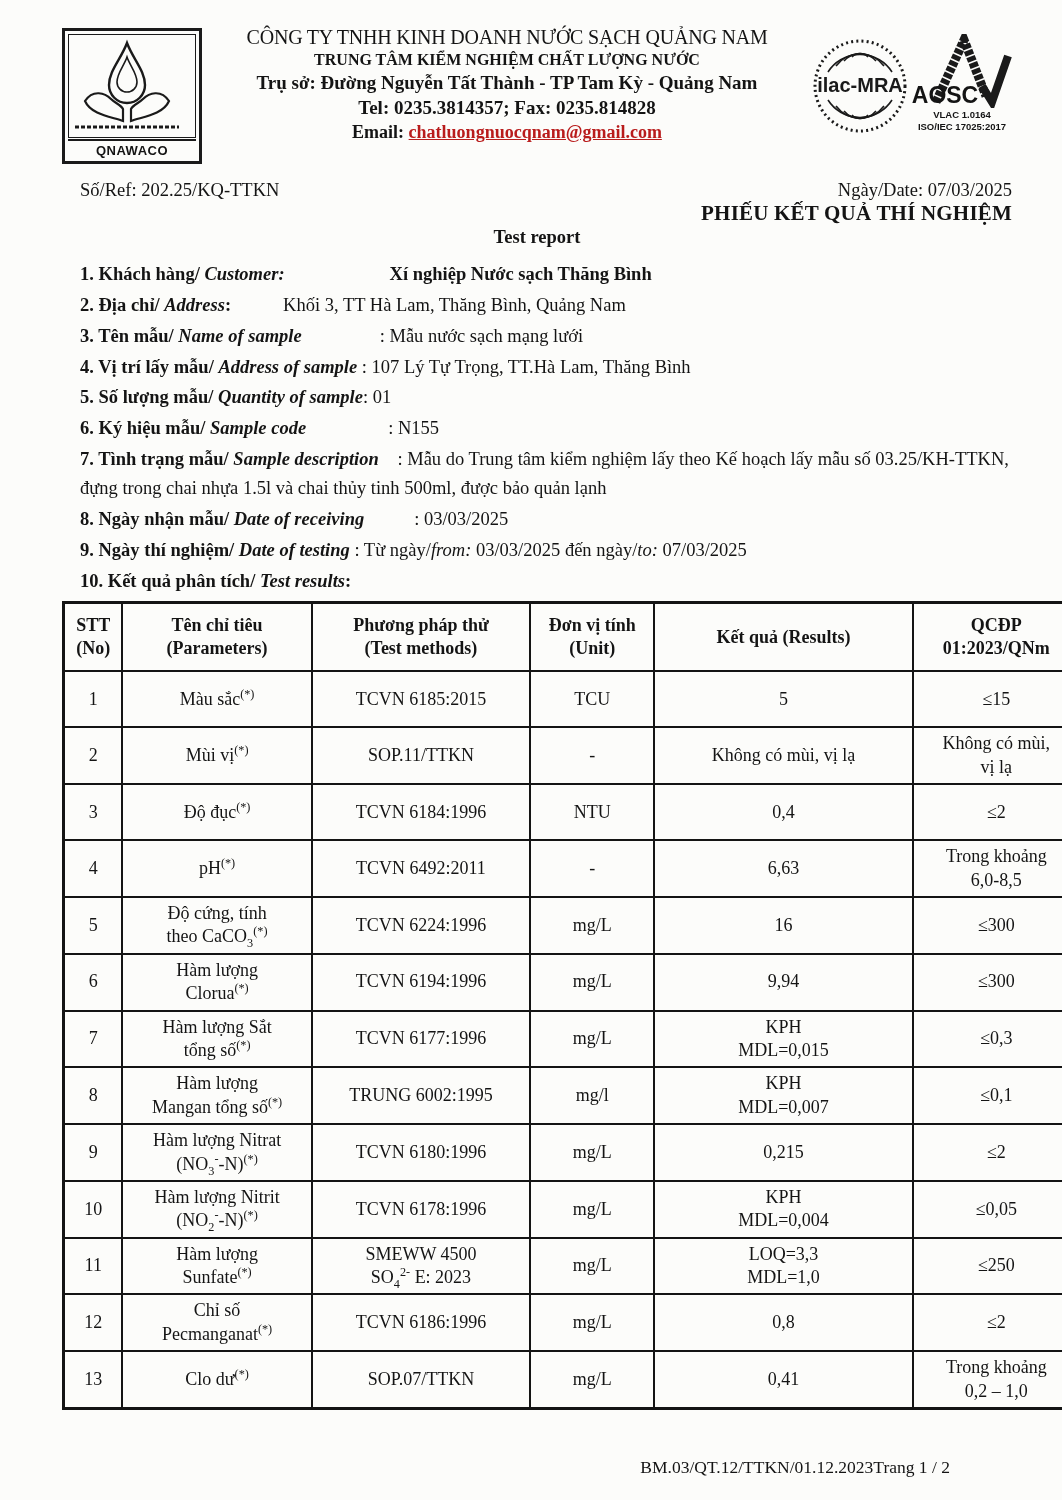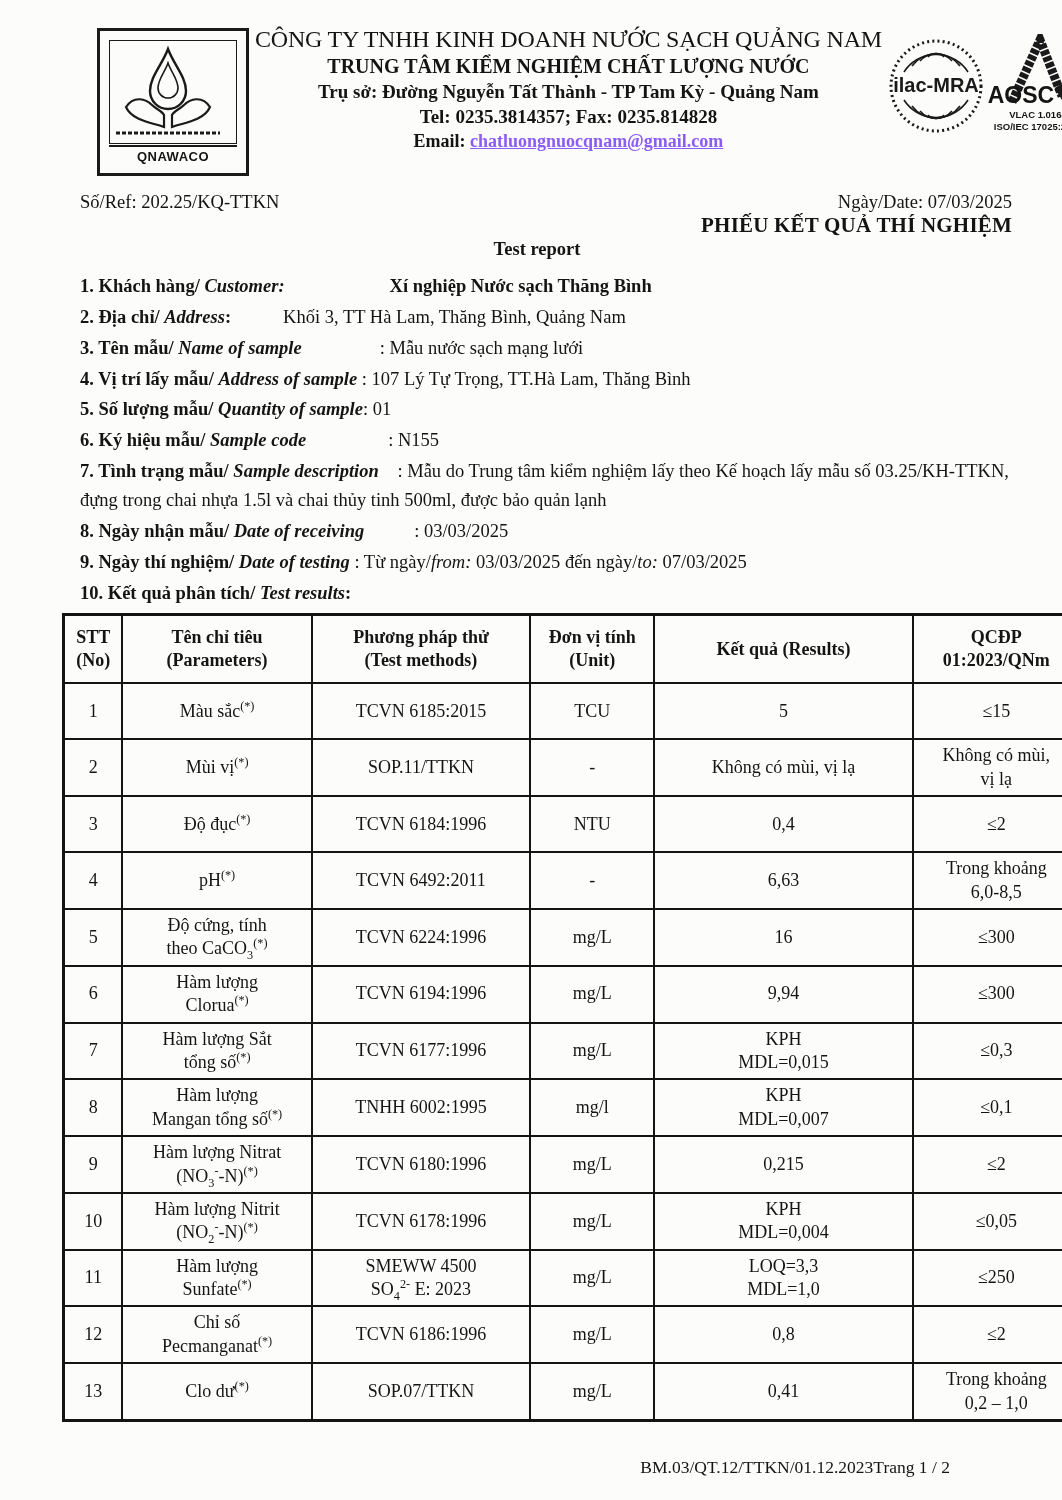--- a/index.html
+++ b/index.html
@@ -12,35 +12,35 @@
     font-family:"Liberation Serif", serif;
     box-sizing:border-box;
     padding:24px 50px 0 62px;
     overflow:hidden;
   }
   
   .hdr{display:flex;align-items:flex-start;}
   .logo-box{
     width:128px;flex:0 0 128px;
     border:3px solid #1a1a1a;
-    padding:9px;margin-top:4px;margin-left:35px;
+    padding:3px;margin-top:4px;
   }
   .logo-inner{border:1.5px solid #1a1a1a;padding:4px 2px 2px;}
   .logo-text{
     text-align:center;font-family:"Liberation Sans",sans-serif;
     font-weight:bold;font-size:13px;letter-spacing:.5px;
     border-top:2px solid #1a1a1a;padding-top:2px;margin-top:1px;
   }
   .hdr-center{flex:1;text-align:center;padding:2px 6px 0;}
-  .h1{font-size:24px;letter-spacing:-0.2px;white-space:nowrap;}
-  .h2{font-size:20px;font-weight:bold;margin-top:2px;white-space:nowrap;}
+  .h1{font-size:20px;letter-spacing:-0.2px;white-space:nowrap;}
+  .h2{font-size:16px;font-weight:bold;margin-top:2px;white-space:nowrap;}
   .h3{font-size:19px;font-weight:bold;margin-top:3px;white-space:nowrap;}
   .h4{font-size:19px;font-weight:bold;margin-top:3px;}
   .h5{font-size:18px;font-weight:bold;margin-top:3px;}
-  .email{text-decoration:underline;font-weight:bold;color:#8b5cf6;cursor:pointer;text-align:right;}
+  .email{text-decoration:underline;font-weight:bold;color:#b91c1c;cursor:pointer;text-align:right;}
   .stamps{flex:0 0 200px;display:flex;align-items:flex-end;gap:4px;padding-top:10px;}
   .aosc{display:flex;flex-direction:column;align-items:center;width:100px;}
   .aosc-label{font-family:"Liberation Sans",sans-serif;font-weight:bold;font-size:23px;margin-top:-26px;margin-right:34px;}
   .stamp-small{font-family:"Liberation Sans",sans-serif;font-weight:bold;font-size:9.5px;line-height:1.3;text-align:center;}
   
   .ref-row{display:flex;justify-content:space-between;font-size:18.5px;margin-top:16px;padding-left:18px;}
   .title{ text-align:right;font-size:21px;font-weight:bold;margin-top:0px;letter-spacing:.2px;}
   .subtitle{text-align:center;font-size:18.5px;font-weight:bold;margin-top:1px;}
   
   .info{margin-top:12px;padding-left:18px;font-size:18.5px;line-height:1.56;}
@@ -226,21 +226,21 @@
           <td>7</td>
           <td>Hàm lượng Sắt<br>tổng số<sup>(*)</sup></td>
           <td>TCVN 6177:1996</td>
           <td>mg/L</td>
           <td>KPH<br>MDL=0,015</td>
           <td>≤0,3</td>
         </tr>
         <tr>
           <td>8</td>
           <td>Hàm lượng<br>Mangan tổng số<sup>(*)</sup></td>
-          <td>TNHH 6002:1995</td>
+          <td>TRUNG 6002:1995</td>
           <td>mg/l</td>
           <td>KPH<br>MDL=0,007</td>
           <td>≤0,1</td>
         </tr>
         <tr>
           <td>9</td>
           <td>Hàm lượng Nitrat<br>(NO<sub>3</sub><sup>-</sup>-N)<sup>(*)</sup></td>
           <td>TCVN 6180:1996</td>
           <td>mg/L</td>
           <td>0,215</td>

